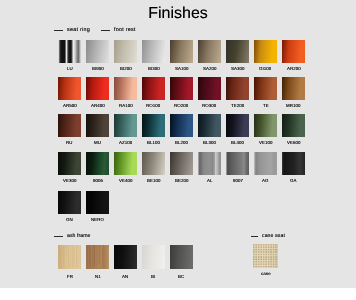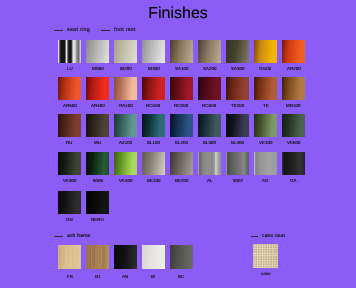--- a/index.html
+++ b/index.html
@@ -1,20 +1,20 @@
 <!DOCTYPE html>
 <html><head>
 <meta charset="utf-8">
 <title>Finishes</title>
 <style>
   html,body{margin:0;padding:0;}
   body{width:356px;height:300px;background:#ffffff;
        font-family:"Liberation Sans",sans-serif;overflow:hidden;
        -webkit-font-smoothing:antialiased;text-rendering:geometricPrecision;}
-  .page{position:relative;width:356px;height:288px;background:#8b5cf6;}
+  .page{position:relative;width:356px;height:288px;background:#e5e5e5;}
 
   .title{position:absolute;left:0;top:5px;width:356px;text-align:center;transform:translateZ(0);
          font-size:16px;font-weight:400;color:#000000;
          text-shadow:0 0 0.25px rgba(0,0,0,0.55);}
 
   .legend{position:absolute;white-space:nowrap;height:9px;}
   .legend .dash{position:absolute;top:4px;left:0;width:9px;height:1px;background:#2b2b2b;}
   .legend.sm.cane .dash{width:7px;}
   .legend.sm.cane .ltxt{left:11px;}
   .legend .ltxt{position:absolute;left:13px;top:0;font-size:5.4px;color:#1a1a1a;transform:translateZ(0);

